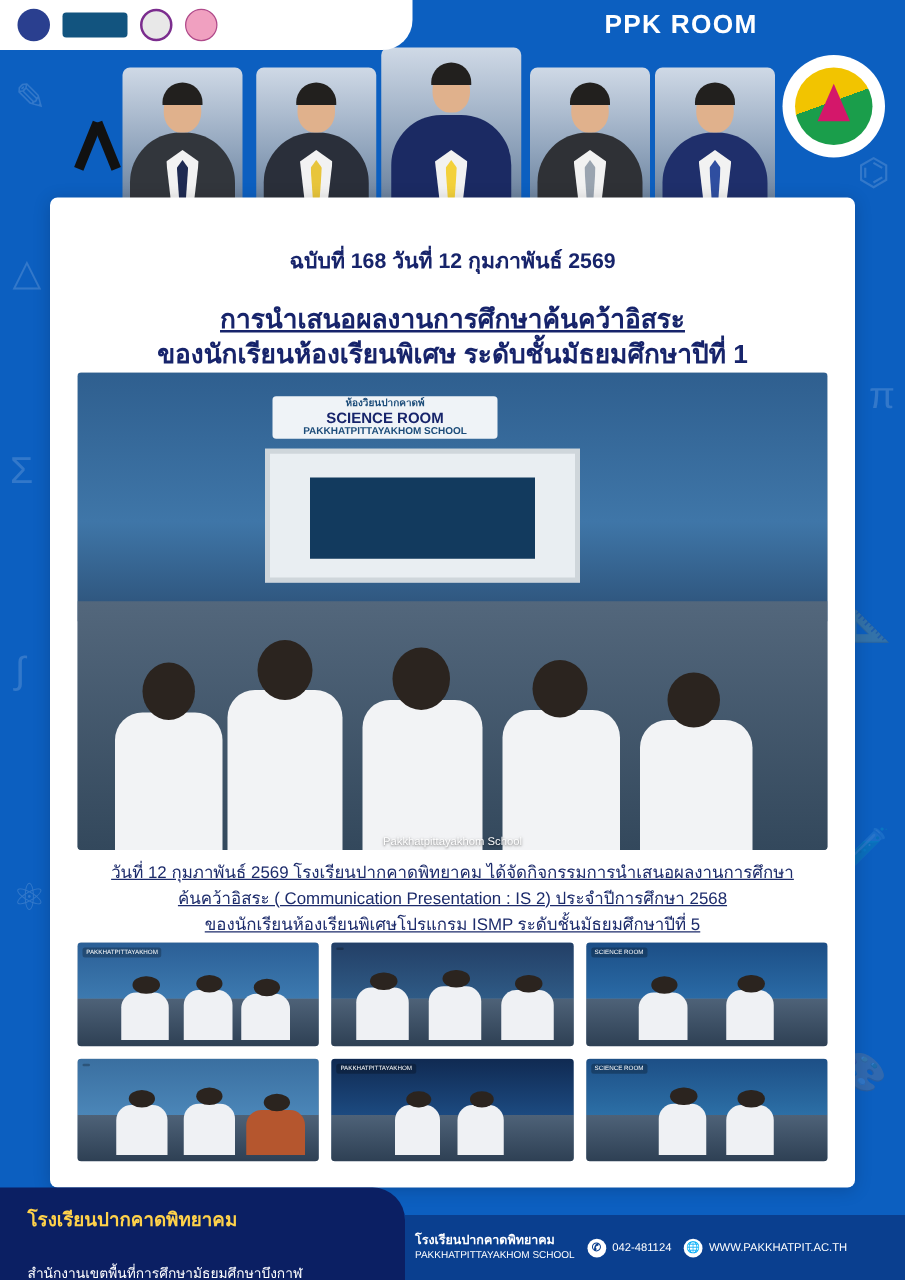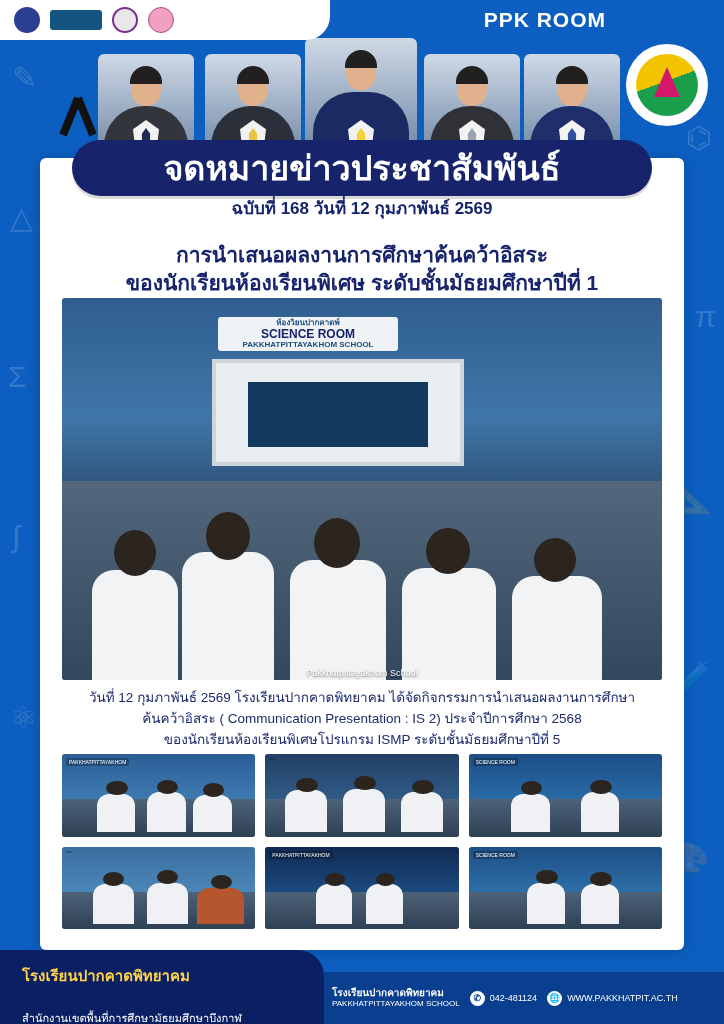--- a/index.html
+++ b/index.html
@@ -142,21 +142,21 @@
   }
 
   .issue-line {
     position: absolute; top: 36px; width: 100%;
     text-align:center; color: #17246b; font-size: 17px; font-weight: bold;
   }
   .title-1, .title-2 {
     position: absolute; width: 100%;
     text-align:center; color: #17246b; font-weight: bold;
   }
-  .title-1 { top: 80px; font-size: 21px; }
+  .title-1 { top: 80px; font-size: 21px; text-decoration: underline; }
   .title-2 { top: 108px; font-size: 21px; }
 
   
   .main-photo {
     position: absolute; top: 140px; left: 22px;
     width: 600px; height: 382px;
     border-radius: 3px; overflow: hidden;
     background: linear-gradient(180deg,#9fb4c6 0%, #6d8196 40%, #44566b 100%);
   }
   .mp-wall {
@@ -191,21 +191,21 @@
     position:absolute; border-radius: 22px 22px 0 0;
     background:#f2f3f5;
   }
   .mp-caption {
     position:absolute; bottom:2px; width:100%; text-align:center;
     color:#ffffff; font-size:9px; text-shadow:0 1px 2px rgba(0,0,0,.6);
   }
 
   .body-text {
     position: absolute; top: 530px; left: 26px; width: 592px;
-    text-align:center; color:#1c2b6b; font-size: 13.5px; line-height: 1.55;
+    text-align:center; color:#1c2b6b; font-size: 13.5px; line-height: 1.55; text-decoration: underline;
   }
 
   
   .gallery {
     position: absolute; top: 596px; left: 22px;
     width: 600px; height: 175px;
     display: grid; grid-template-columns: repeat(3, 1fr);
     grid-template-rows: repeat(2, 1fr); gap: 10px;
   }
   .gphoto {
@@ -337,21 +337,20 @@
     <div class="body"></div>
       <div class="shirt"></div>
       <div class="tie"></div>
     <div class="head"></div>
       <div class="hair"></div>
   </div>
 </div>
 
 <div class="card">
 
-  <div class="headline">จดหมายข่าวประชาสัมพันธ์</div>
 
   <div class="issue-line">ฉบับที่ 168 วันที่ 12 กุมภาพันธ์ 2569</div>
   <div class="title-1">การนำเสนอผลงานการศึกษาค้นคว้าอิสระ</div>
   <div class="title-2">ของนักเรียนห้องเรียนพิเศษ ระดับชั้นมัธยมศึกษาปีที่ 1</div>
 
   <div class="main-photo">
     <div class="mp-wall"></div>
     <div class="mp-sign">
       <span>ห้องวิยนปากคาดพ์</span>
       <span class="big">SCIENCE ROOM</span>

